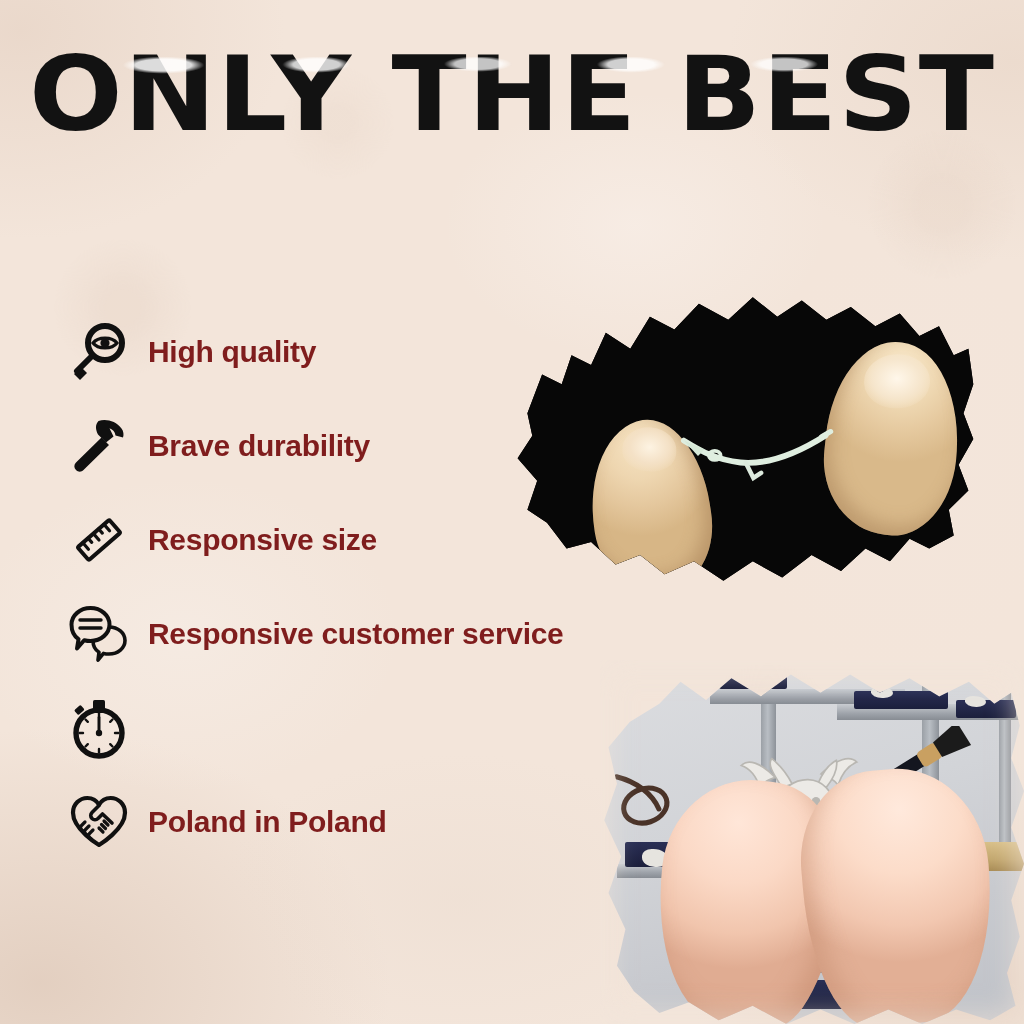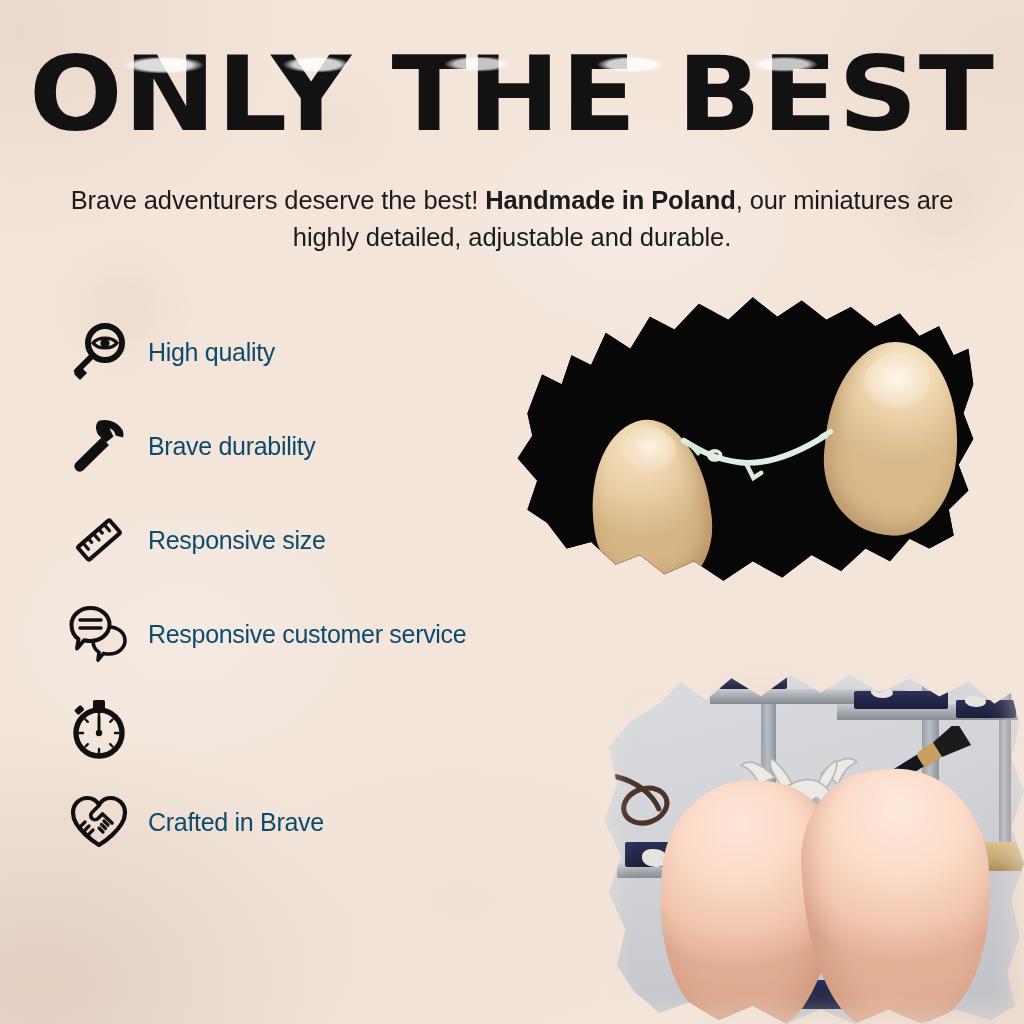--- a/index.html
+++ b/index.html
@@ -82,23 +82,23 @@
     display:flex;align-items:center;
     height:94px;
   }
   .feature-icon{
     width:74px;height:74px;flex:0 0 74px;
     display:flex;align-items:center;justify-content:center;
     margin-right:12px;
   }
   .feature-icon svg{display:block;}
   .feature-label{
-    font-size:25px;
-    font-weight:normal;
-    color:#0c4a6e;
+    font-size:30px;
+    font-weight:bold;
+    color:#7f1d1d;
     letter-spacing:-.3px;
     white-space:nowrap;
   }
 
   
   .photo{position:absolute;overflow:hidden;}
 
   
   #photo-top{
     left:498px;top:278px;width:490px;height:322px;
@@ -207,24 +207,20 @@
 <div id="page">
 
   <div class="bg-layer wash-a"></div>
   <div class="bg-layer wash-b"></div>
   <div class="bg-layer wash-c"></div>
 
   <div class="headline">
     <span class="gloss">ONLY THE BEST</span>
   </div>
 
-  <div class="subtitle">
-    <span>Brave adventurers deserve the best! </span><b>Handmade in Poland</b><span>,</span>
-    <span>our miniatures are highly detailed, adjustable and durable.</span>
-  </div>
 
   <div class="features">
 
     <div class="feature-row">
       <span class="feature-icon">
         <svg width="62" height="62" viewBox="0 0 62 62">
           <g fill="none" stroke="#101010" stroke-width="6" stroke-linecap="round">
             <circle cx="37" cy="22" r="17"></circle>
             <line x1="24.5" y1="34.5" x2="9" y2="50"></line>
           </g>
@@ -321,21 +317,21 @@
           <g fill="none" stroke="#101010" stroke-width="3.2" stroke-linecap="round" stroke-linejoin="round">
             <path d="M17 31 L13.5 34.5 C12.3 35.7 12.3 37.4 13.5 38.6 L15 40"></path>
             <path d="M21 35 L17.5 38.5 C16.3 39.7 16.3 41.4 17.5 42.6 L19 44"></path>
             <path d="M25 39 L21.5 42.5 C20.3 43.7 20.3 45.4 21.5 46.6 L23 48"></path>
             <path d="M36 30 L40 34"></path>
             <path d="M33.5 33.5 L37.5 37.5"></path>
             <path d="M31 37 L35 41"></path>
           </g>
         </svg>
       </span>
-      <span class="feature-label">Crafted in Brave</span>
+      <span class="feature-label">Poland in Poland</span>
     </div>
 
   </div>
 
   <div class="photo" id="photo-top">
     <div class="torn-shape">
       <div class="photo-bg-dark"></div>
       <div class="finger finger-left"></div>
       <div class="finger finger-right"></div>
       <svg class="mint-part" viewBox="0 0 260 110">

